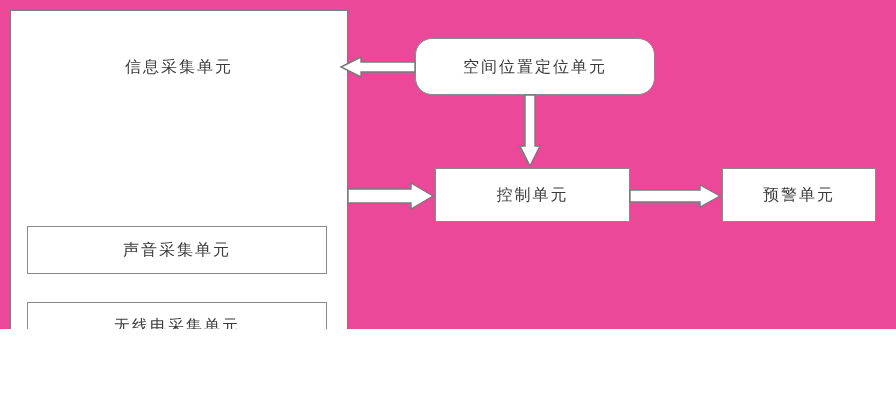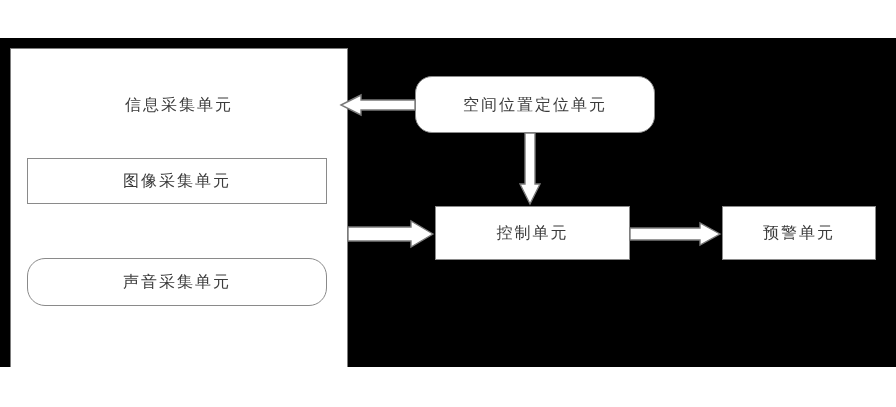--- a/index.html
+++ b/index.html
@@ -8,23 +8,22 @@
     padding: 0;
     background: #ffffff;
   }
   body {
     font-family: "DejaVu Sans", "Liberation Sans", sans-serif;
   }
   #canvas {
     position: relative;
     width: 896px;
     height: 329px;
-    background: #000000;
+    background: #ec4899;
     overflow: hidden;
-    margin-top: 38px;
   }
 
   
   .box {
     position: absolute;
     box-sizing: border-box;
     background: #ffffff;
     border: 1.5px solid #8a8a8a;
     display: flex;
     align-items: center;
@@ -67,28 +66,28 @@
 </style>
 </head>
 <body>
 
 <div id="canvas">
 
   <div class="box outer" style="left:10px; top:10px; width:338px; height:383px;">
     <span class="box-label">信息采集单元</span>
   </div>
 
-  <div class="box" style="left:27px; top:120px; width:300px; height:46px;">
-    <span class="box-label">图像采集单元</span>
-  </div>
 
-  <div class="box" style="left:27px; top:220px; width:300px; height:48px;border-radius:18px;">
+  <div class="box" style="left:27px; top:226px; width:300px; height:48px;">
     <span class="box-label">声音采集单元</span>
   </div>
 
+  <div class="box" style="left:27px; top:302px; width:300px; height:48px;">
+    <span class="box-label">无线电采集单元</span>
+  </div>
 
   <div class="box" style="left:415px; top:38px; width:240px; height:57px;border-radius:17px;">
     <span class="box-label">空间位置定位单元</span>
   </div>
 
   <div class="box" style="left:435px; top:168px; width:195px; height:54px;">
     <span class="box-label">控制单元</span>
   </div>
 
   <div class="box" style="left:722px; top:168px; width:154px; height:54px;text-align:center;">

